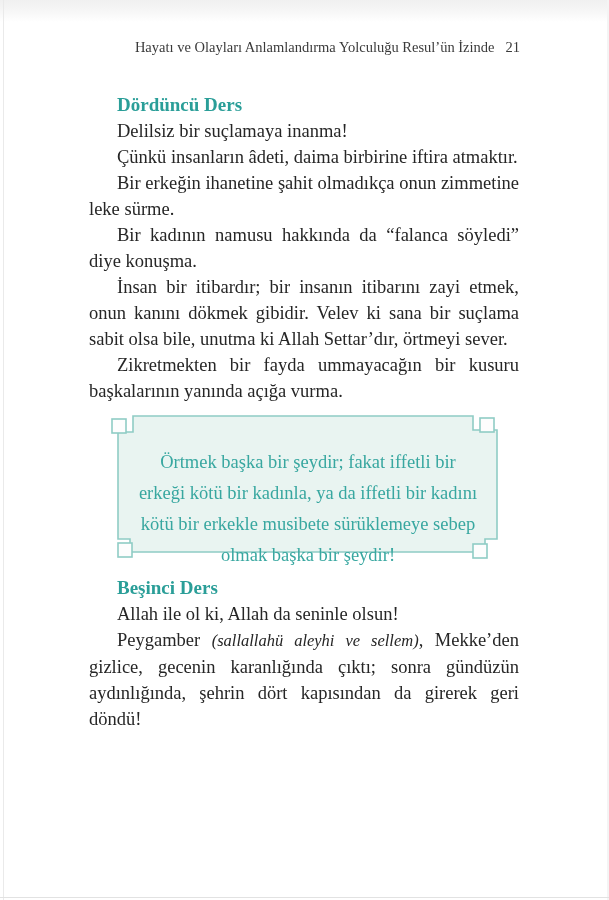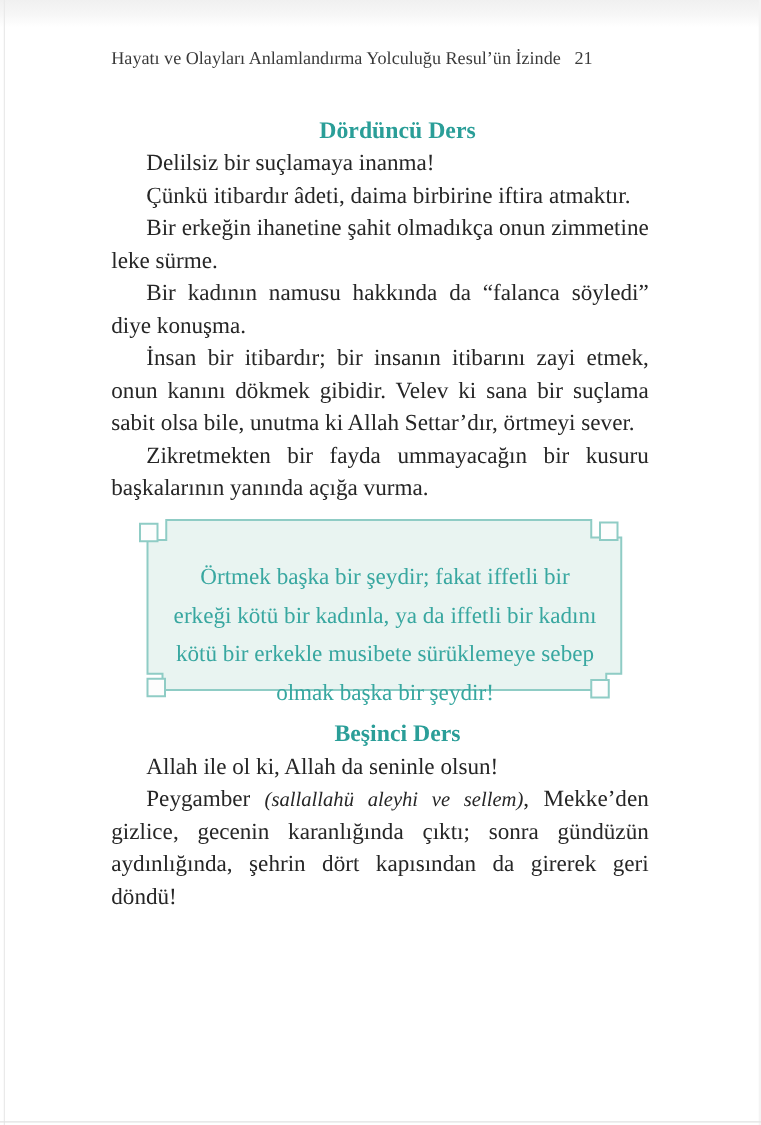--- a/index.html
+++ b/index.html
@@ -19,37 +19,37 @@
   
   .edge-top{position:absolute;top:0;left:0;right:0;height:22px;
     background:linear-gradient(to bottom,#f0f0f0 0%,#f7f7f7 55%,rgba(255,255,255,0) 100%);}
   .edge-left{position:absolute;top:0;bottom:0;left:3px;width:1px;background:#eaeaea;}
   .edge-right{position:absolute;top:0;bottom:0;right:0;width:2px;background:#f4f4f4;}
   .edge-bottom{position:absolute;bottom:2px;left:0;right:0;height:1px;background:#e2e2e2;}
 
   .running-header{
     padding-top:39px;
     margin:0 89px 0 89px;
+    text-align:right;
     font-size:14.5px;
     line-height:16px;
     color:var(--header_text);
     white-space:nowrap;
   }
   .running-header .page-number{margin-left:11px;}
 
   .content{margin:0 90px 0 89px;}
 
   h2.lesson-heading{
     font-size:19px;
     line-height:26px;
     font-weight:bold;
     color:var(--accent);
     text-indent:28px;
     margin-top:37px;
-    text-align:center;
   }
   h2.lesson-heading.second{margin-top:11px;}
 
   p.para{
     font-size:18.5px;
     line-height:26px;
     text-align:justify;
     text-indent:28px;
     color:var(--body_text);
   }
@@ -86,21 +86,21 @@
 
   <div class="running-header">
     <span class="header-title">Hayatı ve Olayları Anlamlandırma Yolculuğu Resul’ün İzinde</span><span class="page-number">21</span>
   </div>
 
   <div class="content">
 
     <h2 class="lesson-heading">Dördüncü Ders</h2>
 
     <p class="para">Delilsiz bir suçlamaya inanma!</p>
-    <p class="para">Çünkü itibardır âdeti, daima birbirine iftira atmaktır.</p>
+    <p class="para">Çünkü insanların âdeti, daima birbirine iftira atmaktır.</p>
     <p class="para">Bir erkeğin ihanetine şahit olmadıkça onun zimmetine leke sürme.</p>
     <p class="para">Bir kadının namusu hakkında da “falanca söyledi” diye konuşma.</p>
     <p class="para">İnsan bir itibardır; bir insanın itibarını zayi etmek, onun kanını dökmek gibidir. Velev ki sana bir suçlama sabit olsa bile, unutma ki Allah Settar’dır, örtmeyi sever.</p>
     <p class="para">Zikretmekten bir fayda ummayacağın bir kusuru başkalarının yanında açığa vurma.</p>
 
     <div class="callout">
       <svg width="404" height="158" viewBox="0 0 404 158" aria-hidden="true">
         <path d="M27,10 H367 V24 H391 V133 H379 V146 H24 V133 H12 V26 H27 Z" fill="var(--callout_bg)" stroke="var(--callout_border)" stroke-width="1.6"></path>
         <rect x="6" y="13" width="14" height="14" fill="#fdfdfd" stroke="var(--callout_border)" stroke-width="1.6"></rect>
         <rect x="374" y="12" width="14" height="14" fill="#fdfdfd" stroke="var(--callout_border)" stroke-width="1.6"></rect>

